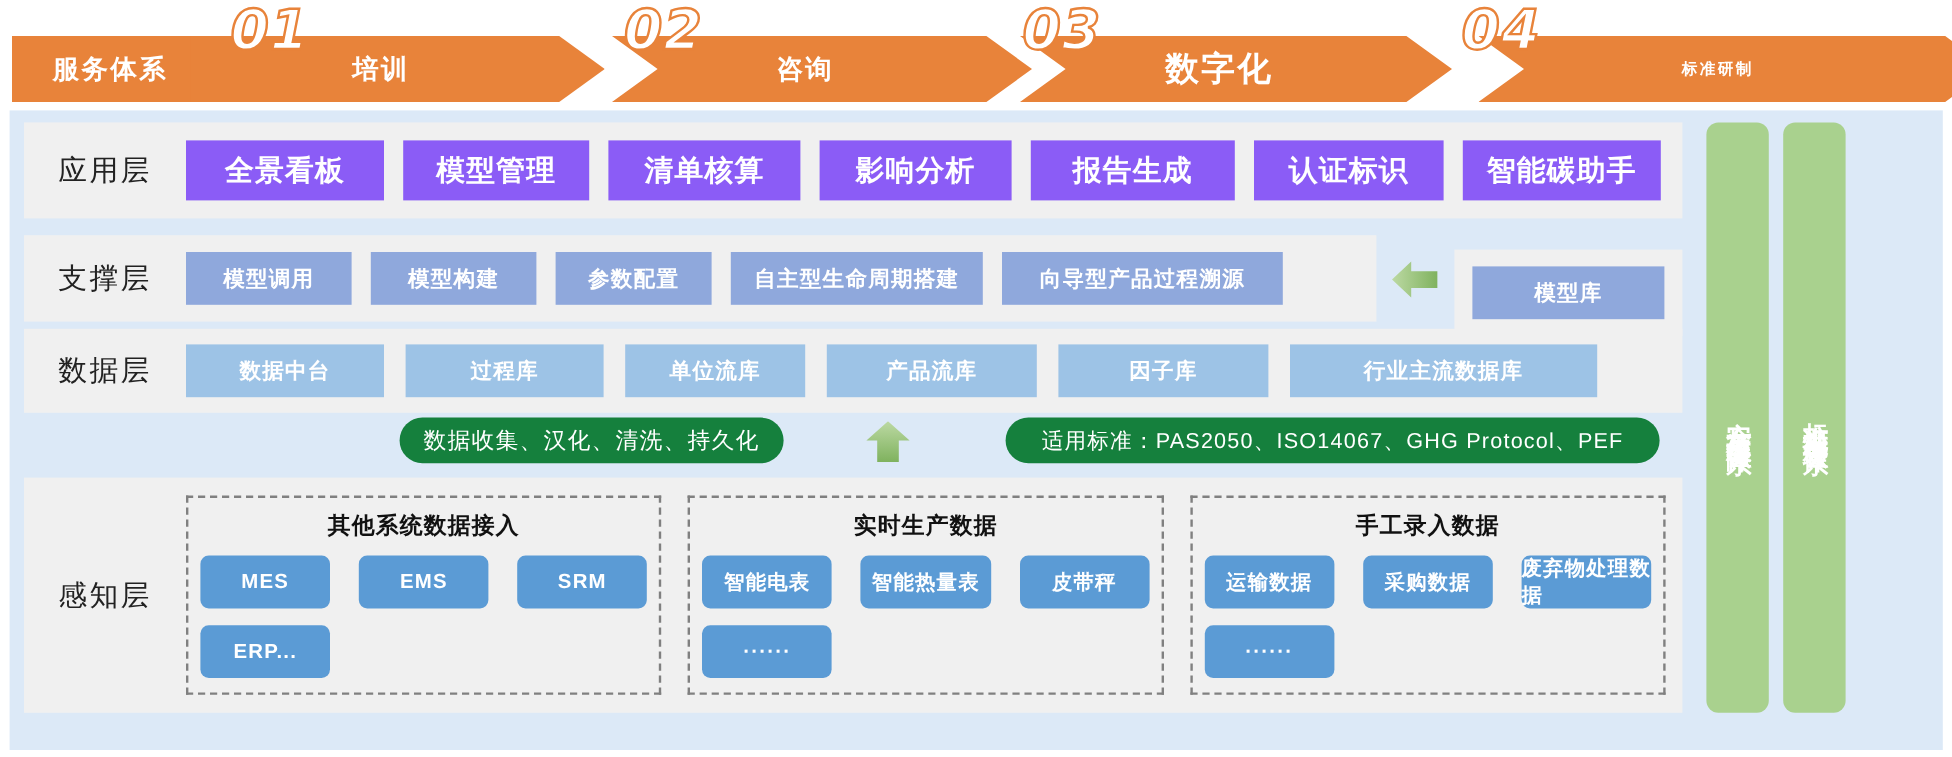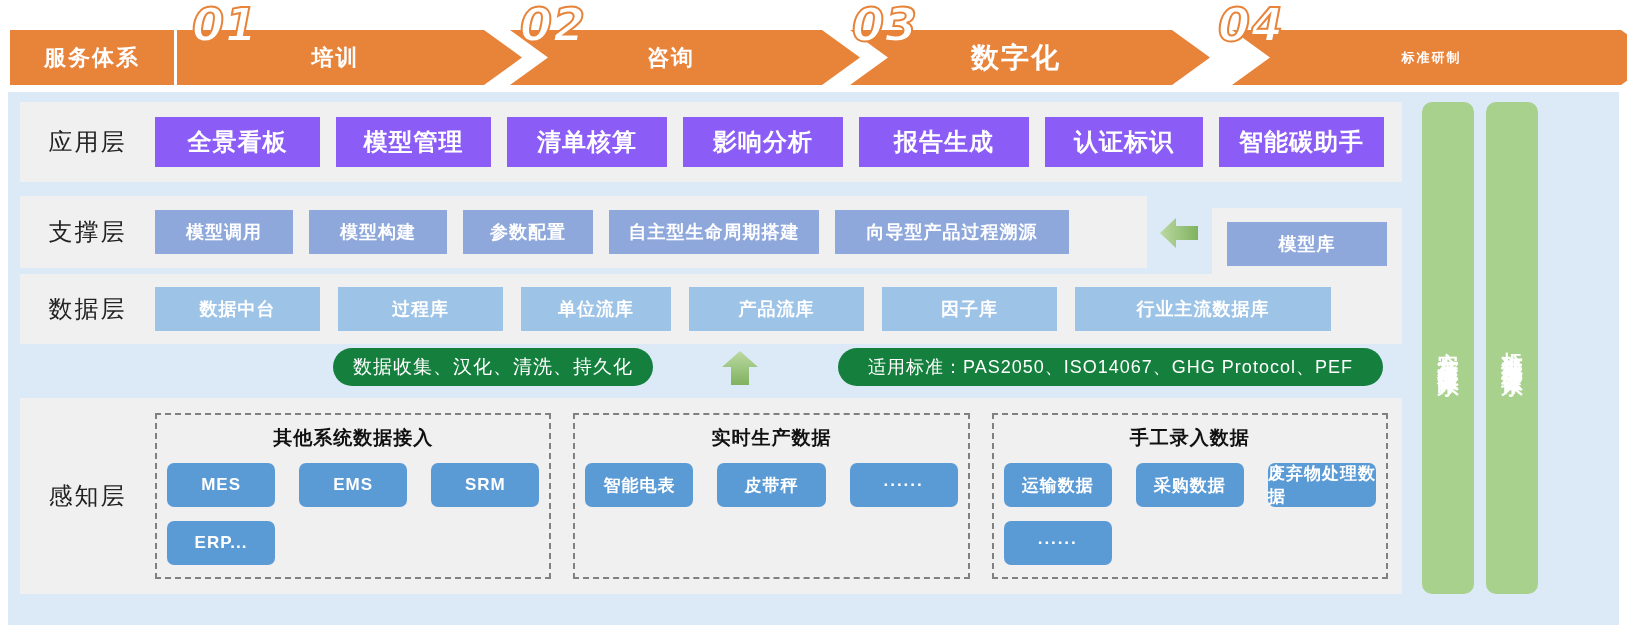--- a/index.html
+++ b/index.html
@@ -17,21 +17,21 @@
     position:absolute;left:10px;top:30px;width:164px;height:55px;
     background:#e8833a;display:flex;align-items:center;justify-content:center;
     color:#ffffff;font-size:22px;font-weight:bold;letter-spacing:2px;
   }
   .chev{
     position:absolute;top:30px;height:55px;
     background:#e8833a;
     display:flex;align-items:center;justify-content:center;
     color:#ffffff;font-weight:bold;letter-spacing:2px;
   }
-  .chev.c1{left:177px;width:345px;clip-path:polygon(0 0,calc(100% - 38px) 0,100% 50%,calc(100% - 38px) 100%,0 100%);font-size:22px;}
+  .chev.c1{left:159px;width:345px;clip-path:polygon(0 0,calc(100% - 38px) 0,100% 50%,calc(100% - 38px) 100%,0 100%);font-size:22px;}
   .chev.c2{left:510px;width:350px;clip-path:polygon(0 0,calc(100% - 38px) 0,100% 50%,calc(100% - 38px) 100%,0 100%,38px 50%);font-size:22px;}
   .chev.c3{left:850px;width:360px;clip-path:polygon(0 0,calc(100% - 38px) 0,100% 50%,calc(100% - 38px) 100%,0 100%,38px 50%);font-size:28px;}
   .chev.c4{left:1232px;width:427px;clip-path:polygon(0 0,calc(100% - 38px) 0,100% 50%,calc(100% - 38px) 100%,0 100%,38px 50%);font-size:13px;}
   .chev-label{transform:translateX(-14px);}
   .stepnum{
     position:absolute;top:-2px;
     font-size:46px;font-weight:bold;font-style:italic;
     color:#ffffff;
     -webkit-text-stroke:2px #e8833a;
     text-shadow:0 0 0 #e8833a;
@@ -240,20 +240,21 @@
             <div class="sense-box">EMS</div>
             <div class="sense-box">SRM</div>
             <div class="sense-box">ERP...</div>
           </div>
         </div>
 
         <div class="group">
           <div class="group-title">实时生产数据</div>
           <div class="group-grid">
             <div class="sense-box">智能电表</div>
+            <div class="sense-box">智能热量表</div>
             <div class="sense-box">皮带秤</div>
             <div class="sense-box">······</div>
           </div>
         </div>
 
         <div class="group">
           <div class="group-title">手工录入数据</div>
           <div class="group-grid">
             <div class="sense-box">运输数据</div>
             <div class="sense-box">采购数据</div>

